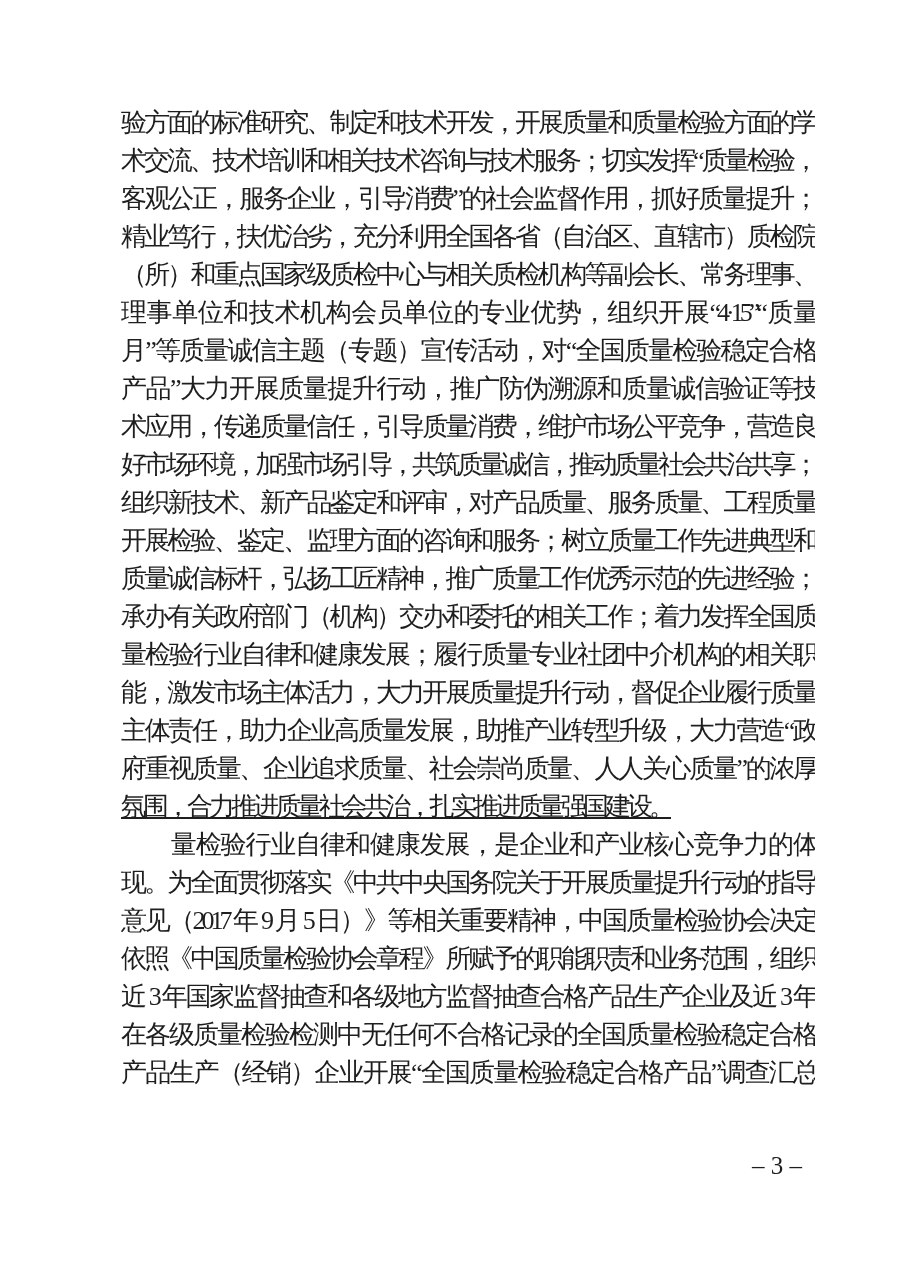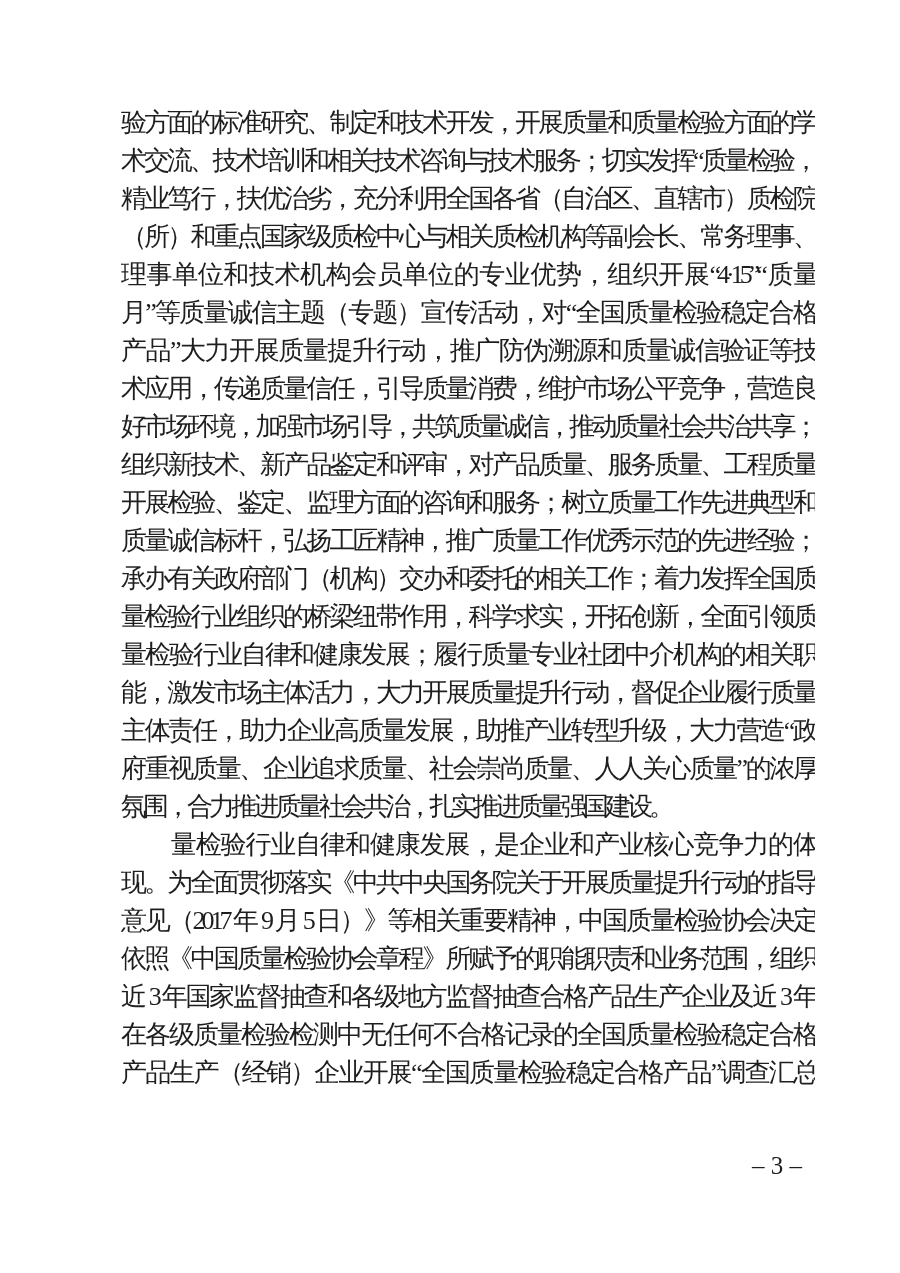--- a/index.html
+++ b/index.html
@@ -35,20 +35,21 @@
     height: 38px;
     letter-spacing: -4px;
     text-align: justify;
     text-align-last: justify;
     -moz-text-align-last: justify;
     color: #1e1e1e;
     overflow: hidden;
   }
   .line.no-flush {
     text-align-last: left;
+    text-decoration: underline;
     -moz-text-align-last: left;
   }
   .page-number {
     position: absolute;
     top: 1150px;
     left: 726px;
     width: 70px;
     font-size: 25px;
     line-height: 32px;
     letter-spacing: 0;
@@ -57,32 +58,32 @@
     white-space: nowrap;
   }
 </style>
 </head>
 <body>
 
 <div class="page">
   <div class="text-block" id="text-block">
       <div class="line">验方面的标准研究、制定和技术开发，开展质量和质量检验方面的学</div>
       <div class="line">术交流、技术培训和相关技术咨询与技术服务；切实发挥“质量检验，</div>
+      <div class="line">客观公正，服务企业，引导消费”的社会监督作用，抓好质量提升；</div>
       <div class="line">精业笃行，扶优治劣，充分利用全国各省（自治区、直辖市）质检院</div>
       <div class="line">（所）和重点国家级质检中心与相关质检机构等副会长、常务理事、</div>
       <div class="line">理事单位和技术机构会员单位的专业优势，组织开展“4·15”“质量</div>
       <div class="line">月”等质量诚信主题（专题）宣传活动，对“全国质量检验稳定合格</div>
       <div class="line">产品”大力开展质量提升行动，推广防伪溯源和质量诚信验证等技</div>
       <div class="line">术应用，传递质量信任，引导质量消费，维护市场公平竞争，营造良</div>
       <div class="line">好市场环境，加强市场引导，共筑质量诚信，推动质量社会共治共享；</div>
       <div class="line">组织新技术、新产品鉴定和评审，对产品质量、服务质量、工程质量</div>
       <div class="line">开展检验、鉴定、监理方面的咨询和服务；树立质量工作先进典型和</div>
       <div class="line">质量诚信标杆，弘扬工匠精神，推广质量工作优秀示范的先进经验；</div>
       <div class="line">承办有关政府部门（机构）交办和委托的相关工作；着力发挥全国质</div>
-      <div class="line">量检验行业组织的桥梁纽带作用，科学求实，开拓创新，全面引领质</div>
       <div class="line">量检验行业自律和健康发展；履行质量专业社团中介机构的相关职</div>
       <div class="line">能，激发市场主体活力，大力开展质量提升行动，督促企业履行质量</div>
       <div class="line">主体责任，助力企业高质量发展，助推产业转型升级，大力营造“政</div>
       <div class="line">府重视质量、企业追求质量、社会崇尚质量、人人关心质量”的浓厚</div>
       <div class="line no-flush">氛围，合力推进质量社会共治，扎实推进质量强国建设。</div>
       <div class="line">　　量检验行业自律和健康发展，是企业和产业核心竞争力的体</div>
       <div class="line">现。为全面贯彻落实《中共中央国务院关于开展质量提升行动的指导</div>
       <div class="line">意见（2017 年 9 月 5 日）》等相关重要精神，中国质量检验协会决定</div>
       <div class="line">依照《中国质量检验协会章程》所赋予的职能职责和业务范围，组织</div>
       <div class="line">近 3 年国家监督抽查和各级地方监督抽查合格产品生产企业及近 3 年</div>

